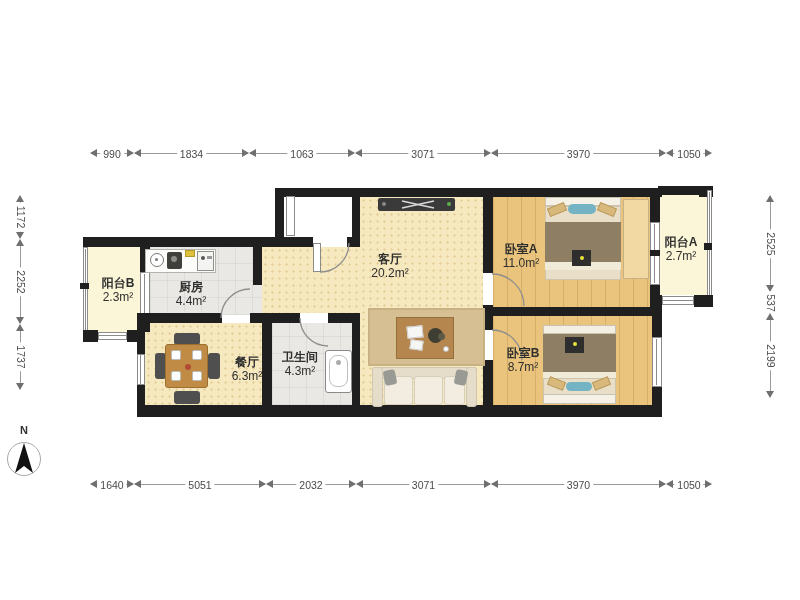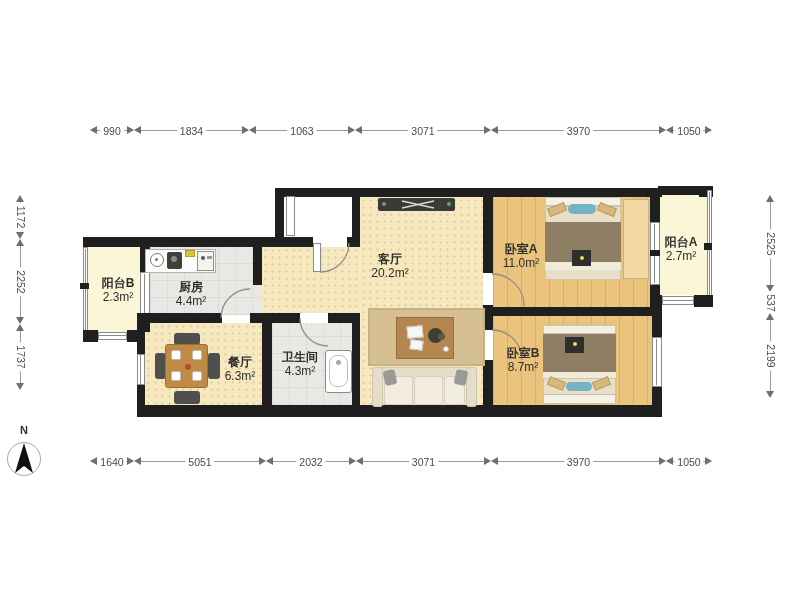--- a/index.html
+++ b/index.html
@@ -10,21 +10,21 @@
   .floor-living{background-color:#f6e8bf;background-image:radial-gradient(rgba(208,174,106,.38) 1px,transparent 1.3px);background-size:7px 7px;}
   .floor-wood{background-color:#eac47c;background-image:repeating-linear-gradient(90deg,rgba(120,80,20,.18) 0 1px,transparent 1px 14px);}
   .floor-balcony{background:#fbf6d8;}
   .floor-tile{background-color:#e9e8e4;background-image:repeating-linear-gradient(0deg,rgba(0,0,0,.05) 0 1px,transparent 1px 17px),repeating-linear-gradient(90deg,rgba(0,0,0,.05) 0 1px,transparent 1px 17px);}
   .win{position:absolute;background:#fff;border:1px solid #8b8b8b;box-sizing:border-box;}
   .winline{position:absolute;background:#8b8b8b;}
   .rlabel{position:absolute;text-align:center;color:#2f2f2f;line-height:1.18;font-size:12px;font-weight:700;}
   .rlabel .area{display:block;font-weight:400;font-size:12px;}
   .rlabel .nm{display:block;}
   
-  .dimh{position:absolute;height:14px;}
+  .dimh{position:absolute;height:14px;margin-top:23px;}
   .dimh .ln{position:absolute;left:1px;right:1px;top:6px;height:1px;background:#9a9a9a;}
   .dimh .ah-l{position:absolute;left:0;top:2px;width:0;height:0;border-top:4px solid transparent;border-bottom:4px solid transparent;border-right:7px solid #6f6f6f;}
   .dimh .ah-r{position:absolute;right:0;top:2px;width:0;height:0;border-top:4px solid transparent;border-bottom:4px solid transparent;border-left:7px solid #6f6f6f;}
   .dimh .lbl{position:absolute;left:50%;top:50%;transform:translate(-50%,-50%);background:#fff;padding:0 3px;font-size:10.5px;color:#4a4a4a;white-space:nowrap;line-height:12px;}
   .dimv{position:absolute;width:14px;}
   .dimv .ln{position:absolute;top:1px;bottom:1px;left:6px;width:1px;background:#9a9a9a;}
   .dimv .av-u{position:absolute;top:0;left:2px;width:0;height:0;border-left:4px solid transparent;border-right:4px solid transparent;border-bottom:7px solid #6f6f6f;}
   .dimv .av-d{position:absolute;bottom:0;left:2px;width:0;height:0;border-left:4px solid transparent;border-right:4px solid transparent;border-top:7px solid #6f6f6f;}
   .dimv .lbl{position:absolute;left:50%;top:50%;transform:translate(-50%,-50%) rotate(90deg);background:#fff;padding:0 3px;font-size:10.5px;color:#4a4a4a;white-space:nowrap;line-height:12px;}
   svg{position:absolute;left:0;top:0;}
@@ -188,21 +188,21 @@
   </svg>
 
   <div class="rlabel" style="left:92px;top:276px;width:52px;">
     <span class="nm">阳台B</span>
     <span class="area">2.3m²</span>
   </div>
   <div class="rlabel" style="left:163px;top:280px;width:56px;">
     <span class="nm">厨房</span>
     <span class="area">4.4m²</span>
   </div>
-  <div class="rlabel" style="left:211px;top:355px;width:58px;">
+  <div class="rlabel" style="left:218px;top:355px;width:58px;">
     <span class="nm">餐厅</span>
     <span class="area">6.3m²</span>
   </div>
   <div class="rlabel" style="left:268px;top:350px;width:64px;">
     <span class="nm">卫生间</span>
     <span class="area">4.3m²</span>
   </div>
   <div class="rlabel" style="left:358px;top:252px;width:64px;">
     <span class="nm">客厅</span>
     <span class="area">20.2m²</span>

